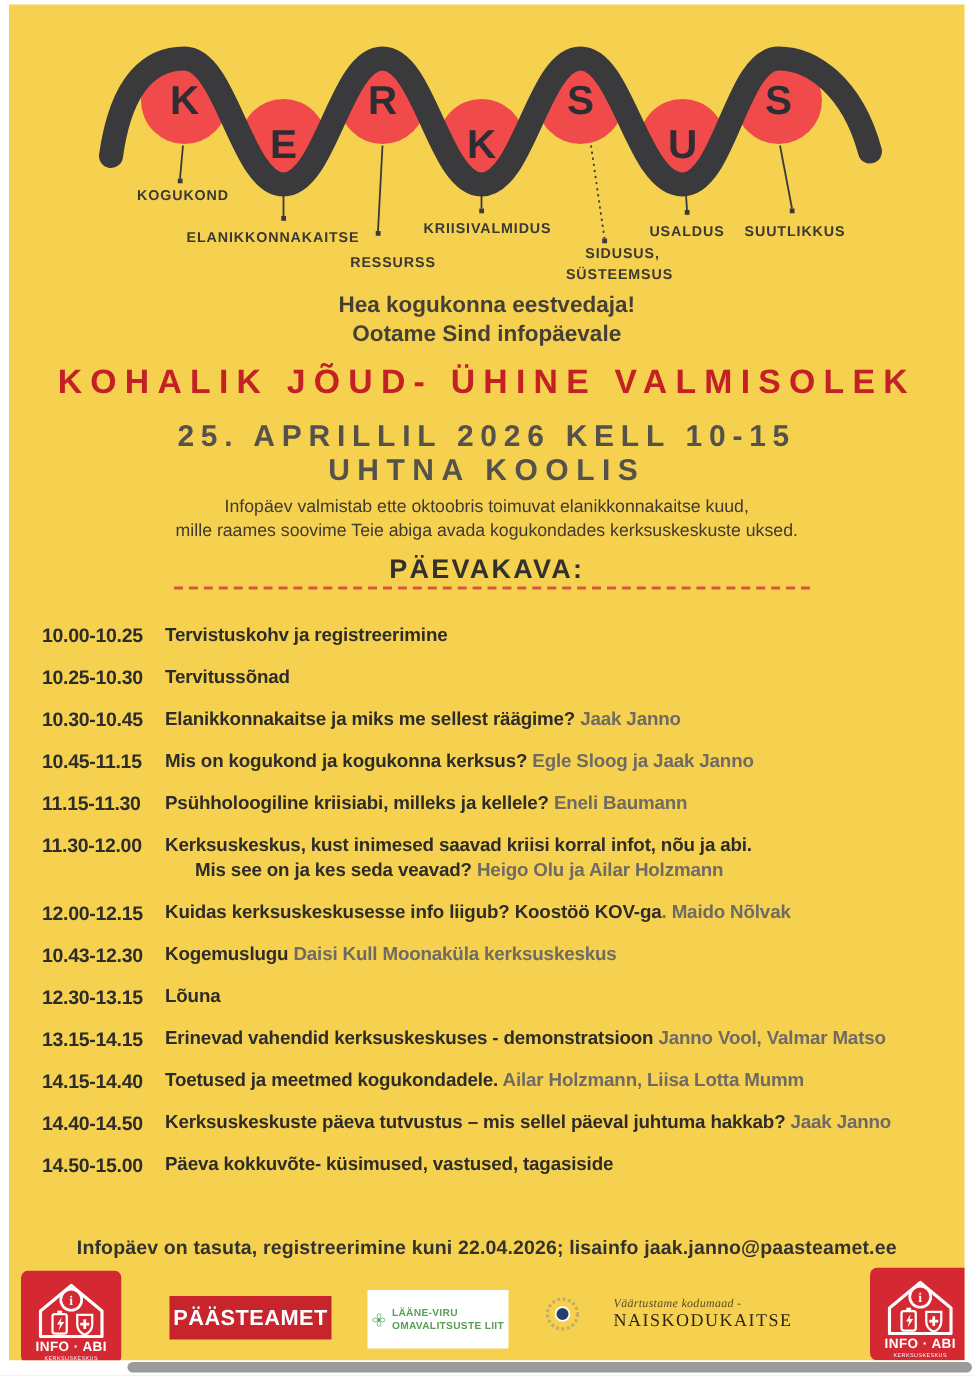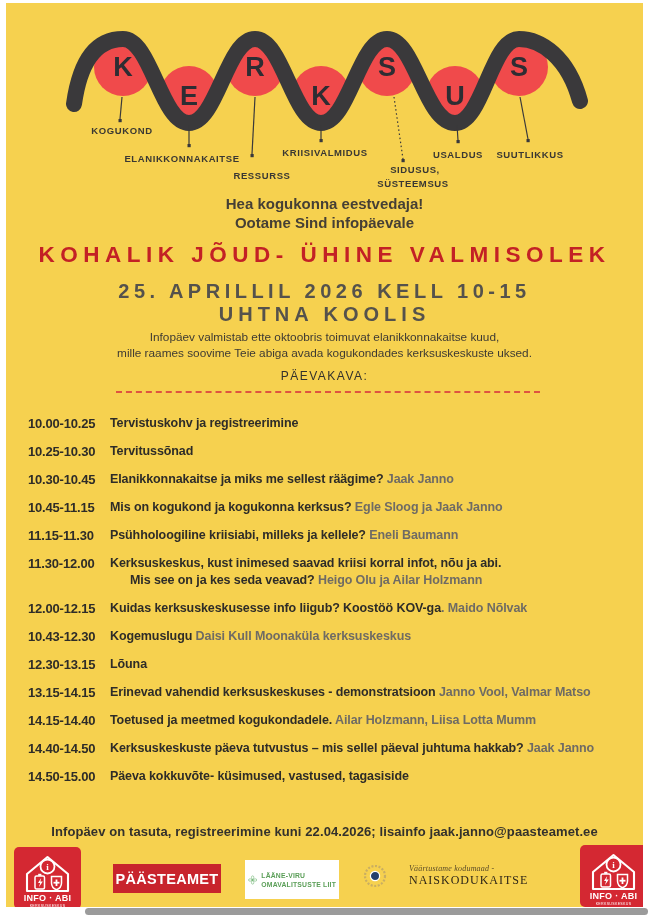--- a/index.html
+++ b/index.html
@@ -16,21 +16,21 @@
   .klabel{
     position:absolute;transform:translateX(-50%);
     font-size:9.5px;font-weight:bold;letter-spacing:.6px;color:#3a3833;white-space:nowrap;
   }
   .centerline{position:absolute;left:0;width:100%;text-align:center;white-space:nowrap;}
   .intro{font-size:15px;font-weight:bold;color:#453f35;}
   .title-red{font-size:22.5px;font-weight:bold;color:#c32125;letter-spacing:5.5px;}
   .datetime{font-size:20px;font-weight:bold;color:#55524c;letter-spacing:4.5px;}
   .location{font-size:20px;font-weight:bold;color:#55524c;letter-spacing:5px;}
   .desc{font-size:11.8px;color:#3e3a33;}
-  .agenda-heading{font-size:12px;font-weight:normal;color:#33312c;letter-spacing:1.5px;}
+  .agenda-heading{font-size:18px;font-weight:bold;color:#33312c;letter-spacing:1.5px;}
   .dash-line{position:absolute;left:110px;top:388px;width:424px;border-top:2px dashed #de5340;}
   .agenda{position:absolute;left:22px;top:412px;right:6px;}
   .agenda-row{display:flex;margin-bottom:11px;line-height:17px;font-size:12.5px;}
   .agenda-time{flex:0 0 82px;font-weight:bold;color:#2e2c28;font-size:13px;letter-spacing:-.2px;}
   .agenda-desc{flex:1;color:#2e2c28;letter-spacing:-.1px;}
   .agenda-desc .b{font-weight:bold;color:#2e2c28;}
   .agenda-desc .l{font-weight:bold;color:#6f6b64;}
   .line2{padding-left:20px;}
   .footer-note{font-size:13px;font-weight:bold;color:#33312c;letter-spacing:.1px;}
   .logo-infoabi{position:absolute;width:67px;height:62px;}

